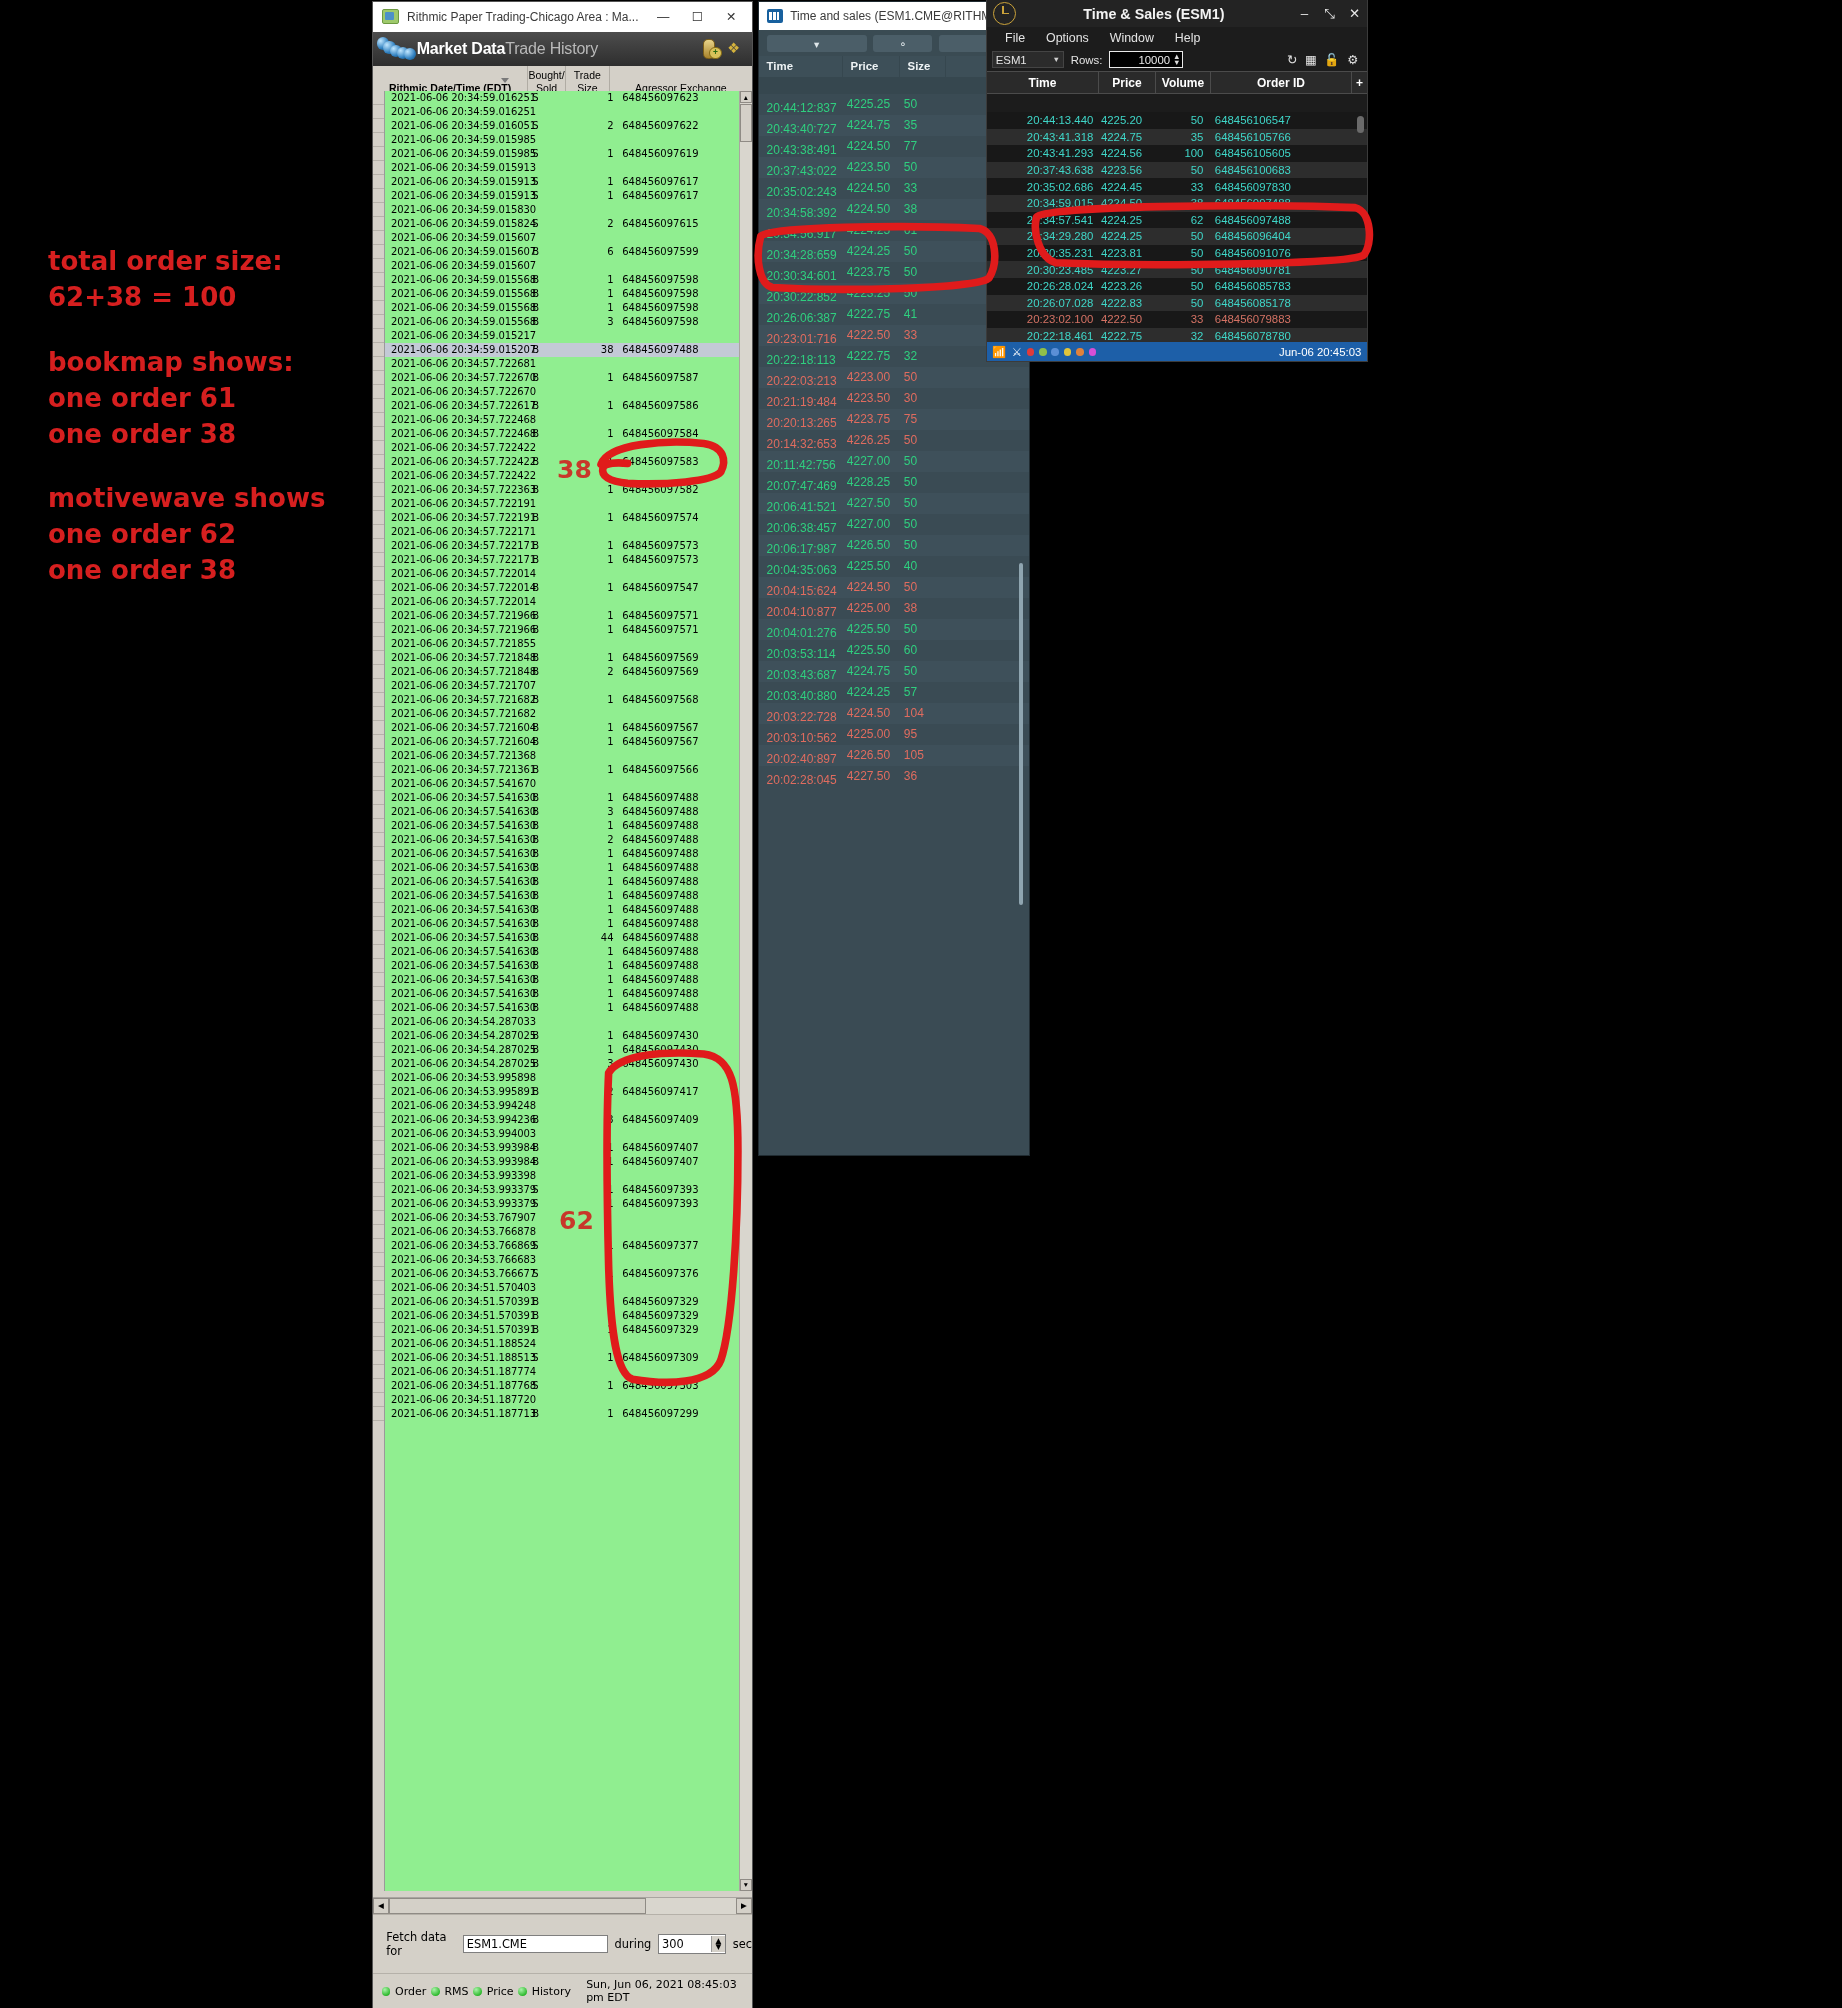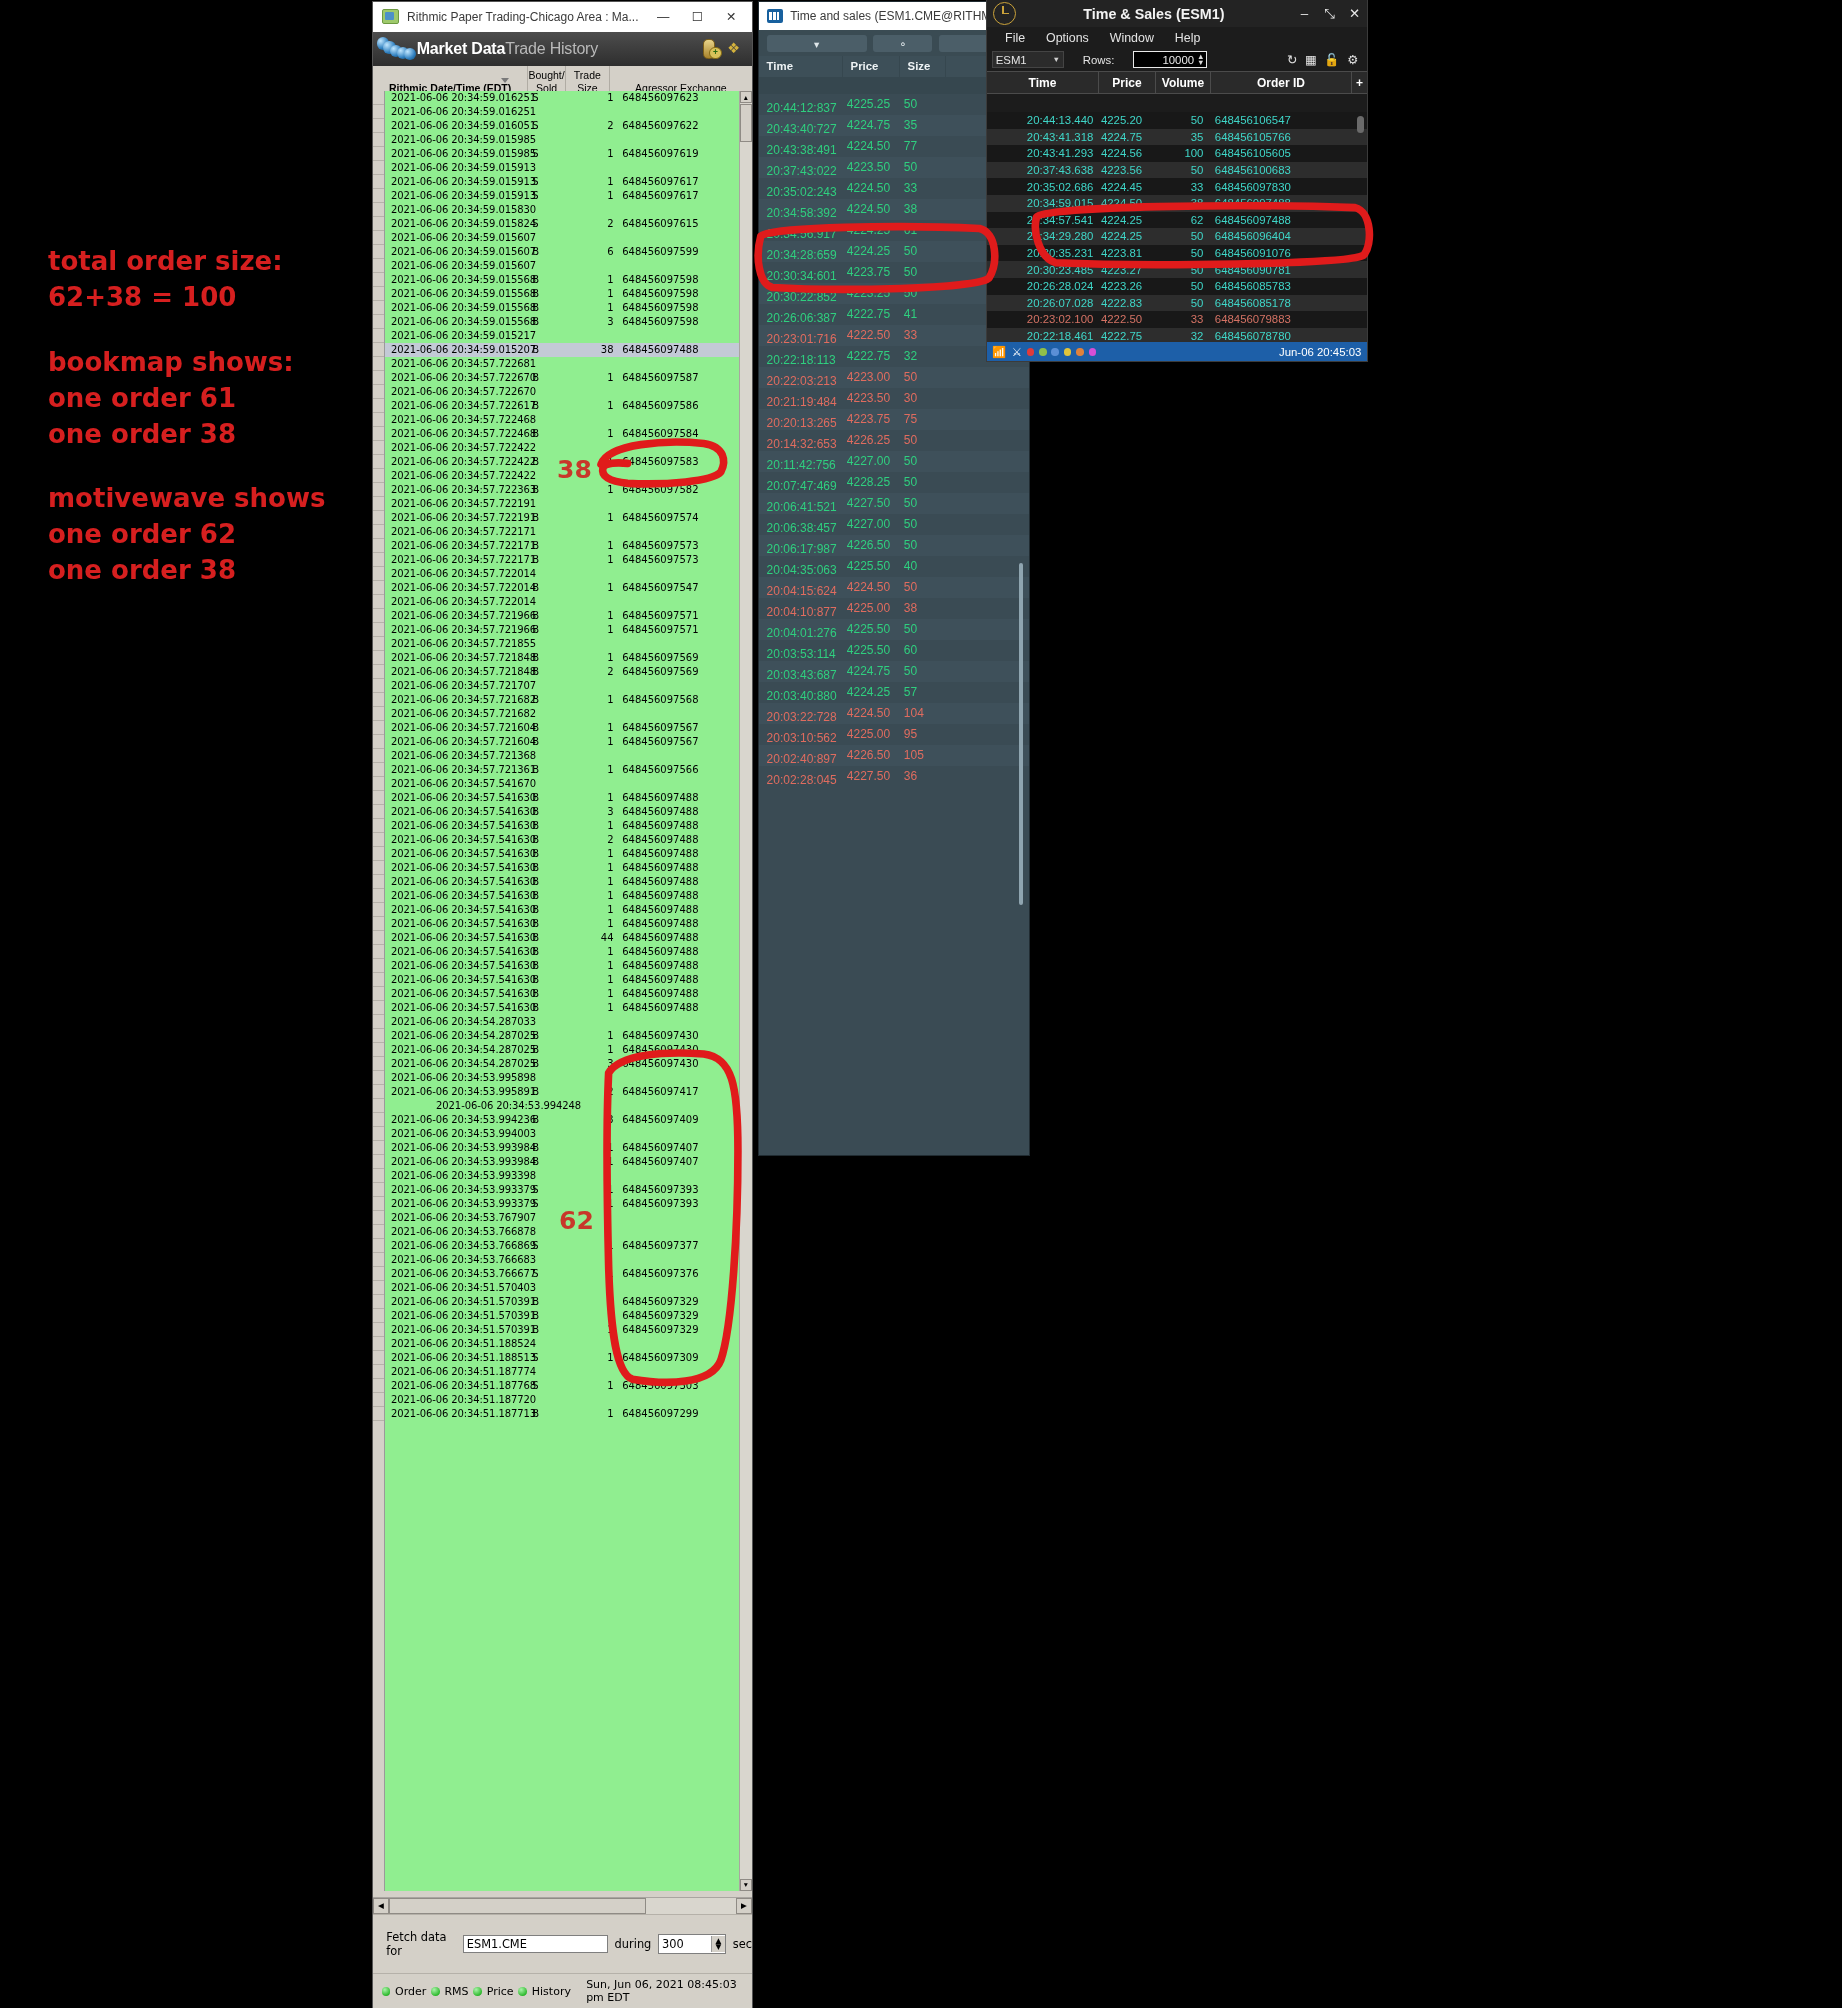--- a/index.html
+++ b/index.html
@@ -123,21 +123,21 @@
   #win-ts2{position:absolute;left:987px;top:0px;width:380px;height:361px;background:#1c1c1c;
      box-shadow:0 0 0 1px #3b3b3b;}
   #ts2-titlebar{height:27px;background:#232323;display:flex;align-items:center;position:relative;}
   #ts2-clock{width:21px;height:21px;margin-left:5.7px;border-radius:50%;border:1.9px solid #caa23a;position:relative;flex:0 0 auto;}
   #ts2-clock:before{content:"";position:absolute;left:8.6px;top:2.9px;width:1.9px;height:7.6px;background:#caa23a;}
   #ts2-clock:after{content:"";position:absolute;left:8.6px;top:9.5px;width:6.7px;height:1.9px;background:#caa23a;}
   #ts2-title-text{flex:1 1 auto;text-align:center;color:#f3f3f3;font-size:14.3px;font-weight:bold;}
   .ts2-wbtn{width:25px;height:25px;display:flex;align-items:center;justify-content:center;color:#e8e8e8;font-size:13.3px;}
   #ts2-menubar{height:21px;display:flex;align-items:center;gap:0;padding-left:7.6px;background:#1c1c1c;}
   #ts2-menubar span{color:#e4e4e4;font-size:12.4px;padding:0 10.5px;}
-  #ts2-ctrlbar{height:23px;display:flex;align-items:center;background:#1c1c1c;padding:0 4.8px;gap:19px;}
+  #ts2-ctrlbar{height:23px;display:flex;align-items:center;background:#1c1c1c;padding:0 4.8px;gap:7px;}
   #ts2-symbol{width:72px;height:17px;background:#2b2b2b;border:1px solid #444;display:flex;align-items:center;
      justify-content:space-between;padding:0 2.9px;box-sizing:border-box;color:#e4e4e4;font-size:11.4px;}
   #ts2-symbol .cv{font-size:7.6px;color:#cfcfcf;}
   #ts2-rowslabel{color:#e4e4e4;font-size:11.4px;}
   #ts2-rowsbox{width:74px;height:17px;background:#000;border:1px solid #e9e9e9;display:flex;align-items:center;
      justify-content:flex-end;padding-right:1.9px;box-sizing:border-box;color:#e9e9e9;font-size:11.4px;gap:2.9px;}
   #ts2-rowsbox .updown{font-size:7.6px;line-height:5.7px;display:flex;flex-direction:column;color:#dcdcdc;}
   #ts2-icons{margin-left:auto;display:flex;align-items:center;gap:7.6px;padding-right:3.8px;}
   #ts2-icons .ic{color:#e2e2e2;font-size:12.4px;}
   #ts2-icons .lock{color:#e0a63b;font-size:12.4px;}
@@ -766,21 +766,21 @@
           <div class="cbs"></div>
           <div class="csz"></div>
           <div class="cex"></div>
         </div>
         <div class="mdrow" style="position: relative;">
           <div class="cdt">2021-06-06 20:34:53.995891</div>
           <div class="cbs">B</div>
           <div class="csz">2</div>
           <div class="cex">648456097417</div>
         </div>
-        <div class="mdrow" style="position: relative; padding-left: 45px;">
+        <div class="mdrow" style="position: relative;">
           <div class="cdt">2021-06-06 20:34:53.994248</div>
           <div class="cbs"></div>
           <div class="csz"></div>
           <div class="cex"></div>
         </div>
         <div class="mdrow" style="position: relative;">
           <div class="cdt">2021-06-06 20:34:53.994236</div>
           <div class="cbs">B</div>
           <div class="csz">3</div>
           <div class="cex">648456097409</div>

